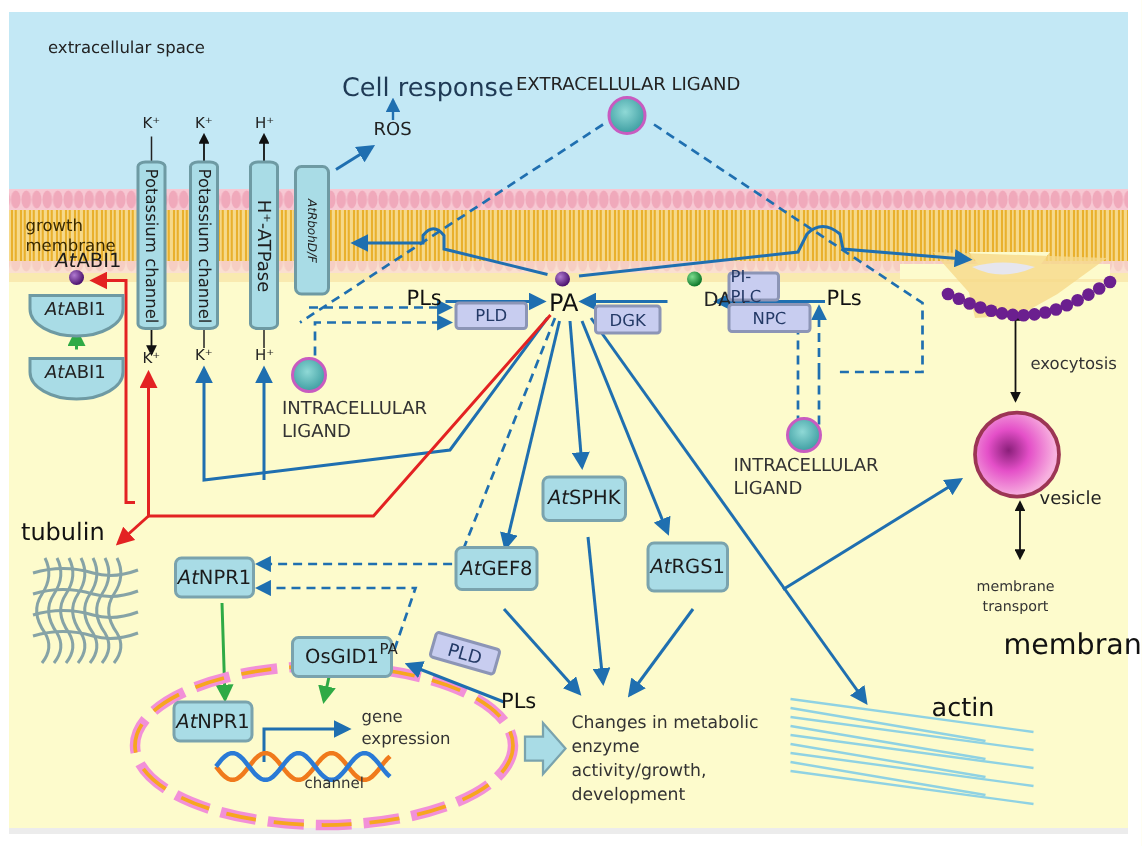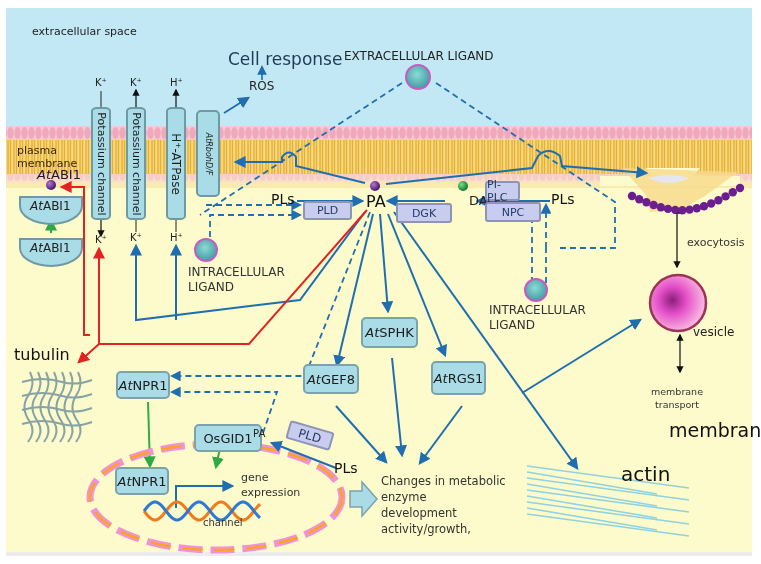--- a/index.html
+++ b/index.html
@@ -216,38 +216,38 @@
 </div>
 
 <span class="lbl" style="left:95px;top:77px;font-size:10px">K⁺</span>
 <span class="lbl" style="left:130px;top:77px;font-size:10px">K⁺</span>
 <span class="lbl" style="left:170px;top:77px;font-size:10px">H⁺</span>
 <span class="lbl" style="left:95px;top:234px;font-size:10px">K⁺</span>
 <span class="lbl" style="left:130px;top:232px;font-size:10px">K⁺</span>
 <span class="lbl" style="left:170px;top:232px;font-size:10px">H⁺</span>
 
 <span class="lbl" style="left:32px;top:26px;font-size:11px">extracellular space</span>
-<span class="lbl" style="left:17px;top:145px;font-size:11px;color:#3a2a00">plasma</span>
+<span class="lbl" style="left:17px;top:145px;font-size:11px;color:#3a2a00">growth</span>
 <span class="lbl" style="left:17px;top:158px;font-size:11px;color:#3a2a00">membrane</span>
 <span class="lbl" style="left:669px;top:420px;font-size:19px;color:#111">membrane</span>
 
 <span class="lbl" style="left:228px;top:50px;font-size:17px;color:#1f3a55">Cell response</span>
 <span class="lbl" style="left:249px;top:80px;font-size:12px">ROS</span>
 <span class="lbl" style="left:344px;top:50px;font-size:12px">EXTRACELLULAR LIGAND</span>
 
 <span class="lbl" style="left:37px;top:168px;font-size:13px;color:#1b1b1b"><span class="it">At</span><span>ABI1</span></span>
 <span class="lbl" style="left:30px;top:200px;font-size:12px"><span class="it">At</span><span>ABI1</span></span>
 <span class="lbl" style="left:30px;top:242px;font-size:12px"><span class="it">At</span><span>ABI1</span></span>
 
 <span class="lbl" style="left:366px;top:193px;font-size:16px;color:#111">PA</span>
 <span class="lbl" style="left:469px;top:194px;font-size:13px">DAG</span>
 <span class="lbl" style="left:271px;top:191px;font-size:14px;color:#111">PLs</span>
 <span class="lbl" style="left:551px;top:191px;font-size:14px;color:#111">PLs</span>
 <div class="pbox" style="left:303px;top:201px;width:49px;height:19px">PLD</div>
-<div class="pbox" style="left:396px;top:203px;width:56px;height:20px">DGK</div>
+<div class="pbox" style="left:396px;top:203px;width:45px;height:20px">DGK</div>
 <div class="pbox" style="left:485px;top:181px;width:35px;height:20px">PI-PLC</div>
 <div class="pbox" style="left:485px;top:202px;width:56px;height:20px">NPC</div>
 
 <div class="lbl" style="left:188px;top:265px;font-size:12px;line-height:15px;color:#333">
   <div>INTRACELLULAR</div>
   <div>LIGAND</div>
 </div>
 <div class="lbl" style="left:489px;top:303px;font-size:12px;line-height:15px;color:#333">
   <div>INTRACELLULAR</div>
   <div>LIGAND</div>
@@ -280,26 +280,26 @@
 <span class="lbl" style="left:334px;top:460px;font-size:14px;color:#111">PLs</span>
 <div class="lbl" style="left:241px;top:470px;font-size:11px;line-height:15px;color:#333">
   <div>gene</div>
   <div>expression</div>
 </div>
 <span class="lbl" style="left:203px;top:517px;font-size:10px;color:#333">channel</span>
 
 <div class="lbl" style="left:381px;top:473px;font-size:11.5px;line-height:16px;color:#333">
   <div>Changes in metabolic</div>
   <div>enzyme</div>
+  <div>activity/growth,</div>
   <div>development</div>
-  <div>activity/growth,</div>
 </div>
 
 <span class="lbl" style="left:14px;top:346px;font-size:16px;color:#111">tubulin</span>
-<span class="lbl" style="left:621px;top:463px;font-size:20px;color:#111">actin</span>
+<span class="lbl" style="left:621px;top:463px;font-size:17px;color:#111">actin</span>
 
 <span class="lbl" style="left:687px;top:237px;font-size:11px;color:#333">exocytosis</span>
 <span class="lbl" style="left:693px;top:326px;font-size:12px;color:#222">vesicle</span>
 <div class="lbl" style="left:651px;top:385px;font-size:9.5px;line-height:13px;color:#333;text-align:center">
   <div>membrane</div>
   <div>transport</div>
 </div>
 
 </div>
 

